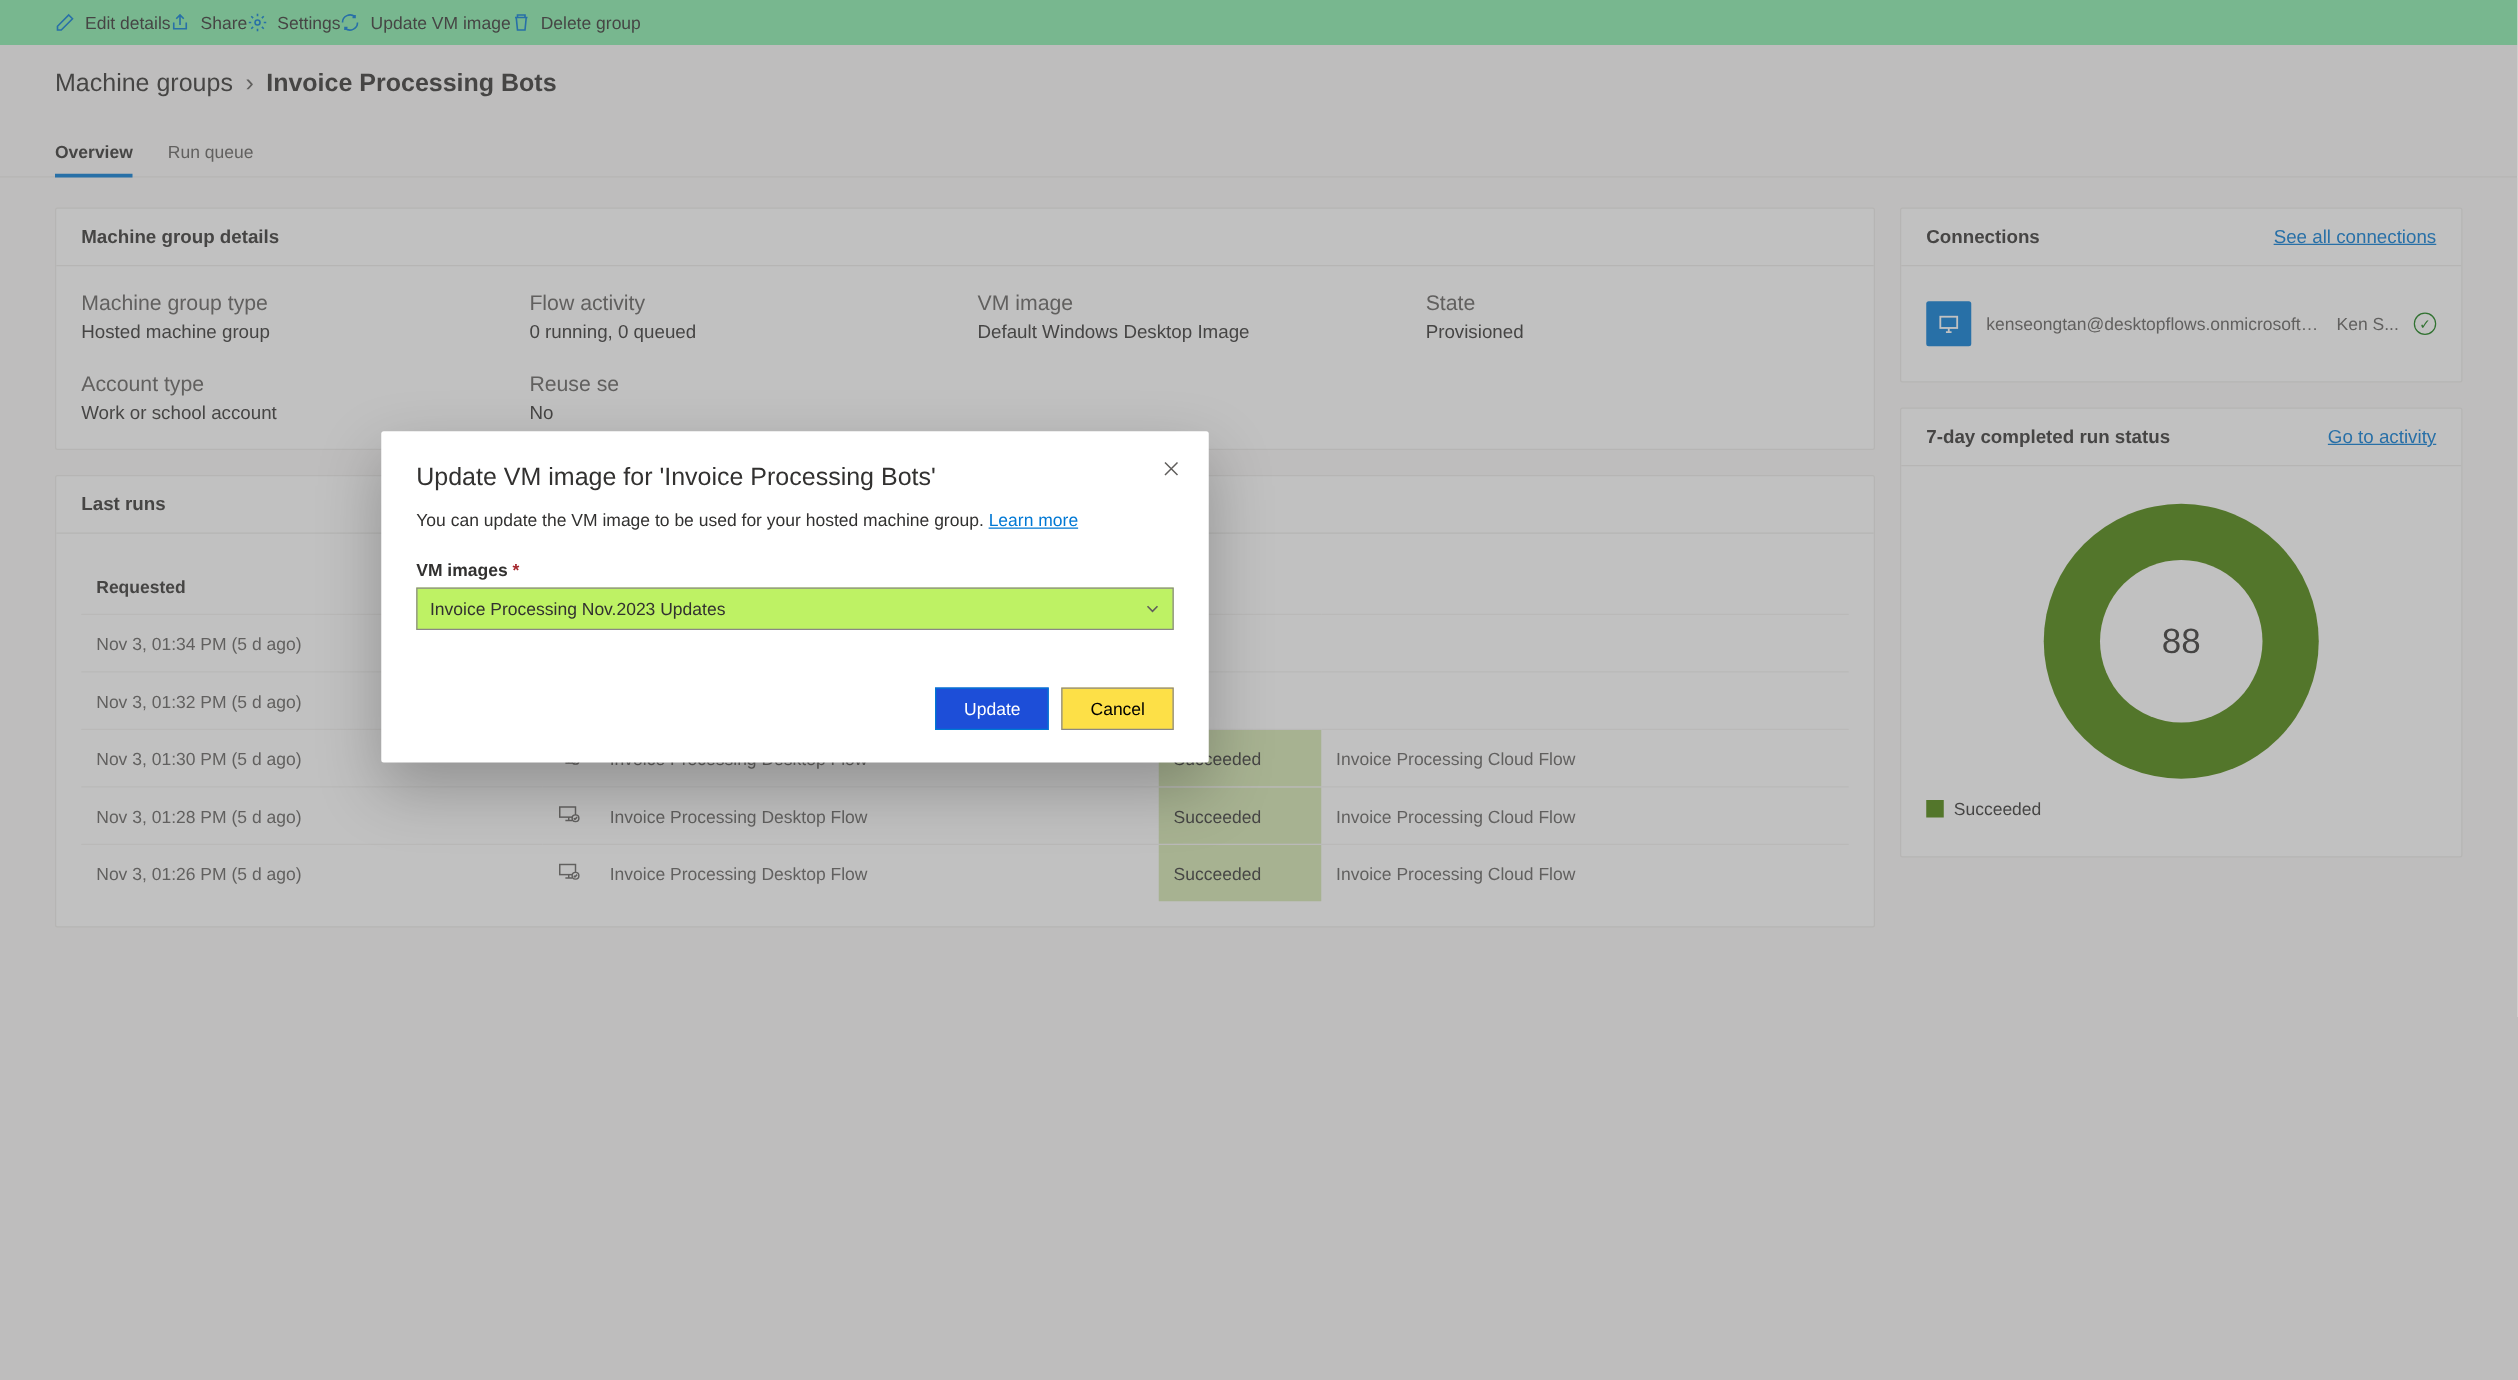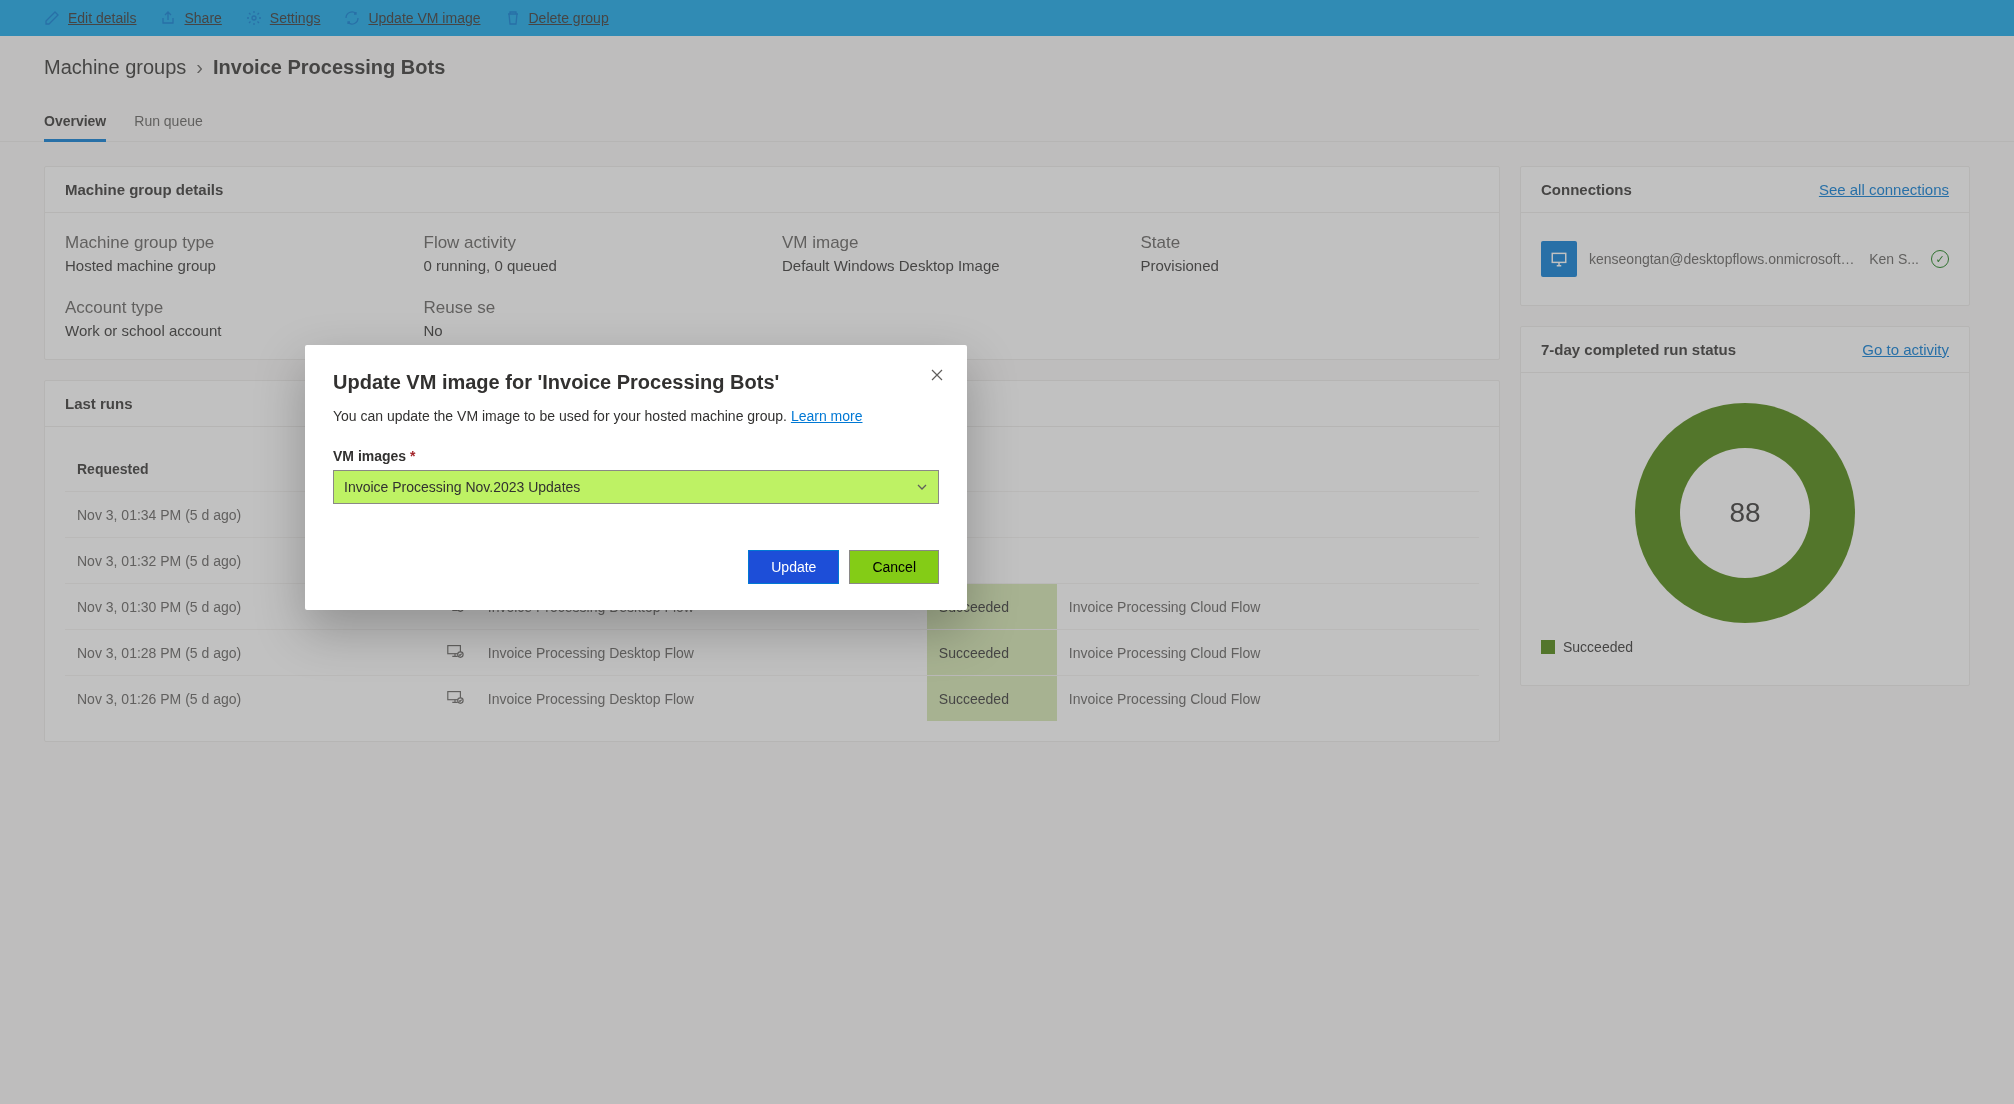--- a/index.html
+++ b/index.html
@@ -17,25 +17,23 @@
     .dimmer {
       position: absolute;
       inset: 0;
       background: rgba(100,100,100,0.4);
       z-index: 50;
     }
 
     
     .toolbar {
       display: flex;
-      gap: 24px;
       padding: 10px 44px;
       align-items: center;
-      background: #0ea5e9;
-      text-decoration: underline;
+      background: #86efac;
     }
     .toolbar-btn {
       display: flex;
       align-items: center;
       gap: 8px;
       color: #323130;
       cursor: pointer;
       font-size: 14px;
     }
     .toolbar-btn svg { width: 16px; height: 16px; }
@@ -218,21 +216,21 @@
       left: 305px;
       width: 662px;
       background: #fff;
       border-radius: 2px;
       box-shadow: 0 20px 50px rgba(0,0,0,.25);
       z-index: 100;
       padding: 26px 28px;
     }
     .modal h2 {
       font-size: 20px;
-      font-weight: 700;
+      font-weight: 400;
       margin-bottom: 14px;
     }
     .modal .close {
       position:absolute;
       top:22px; right:22px;
       cursor:pointer;
       color:#605e5c;
     }
     .modal p { color:#323130; margin-bottom: 24px; }
     .modal a { color:#0078d4; text-decoration: underline; }
@@ -251,21 +249,21 @@
     }
     .modal-actions {
       display:flex;
       justify-content:flex-end;
       gap:10px;
       margin-top: 46px;
     }
     .btn {
       padding: 8px 22px;
       border:1px solid #8a8886;
-      background:#84cc16;
+      background:#fde047;
       cursor:pointer;
       font-size:14px;
     }
     .btn.primary {
       background:#1d4ed8;
       color:#fff;
       border-color:#0078d4;
     }
   </style>
 </head>

